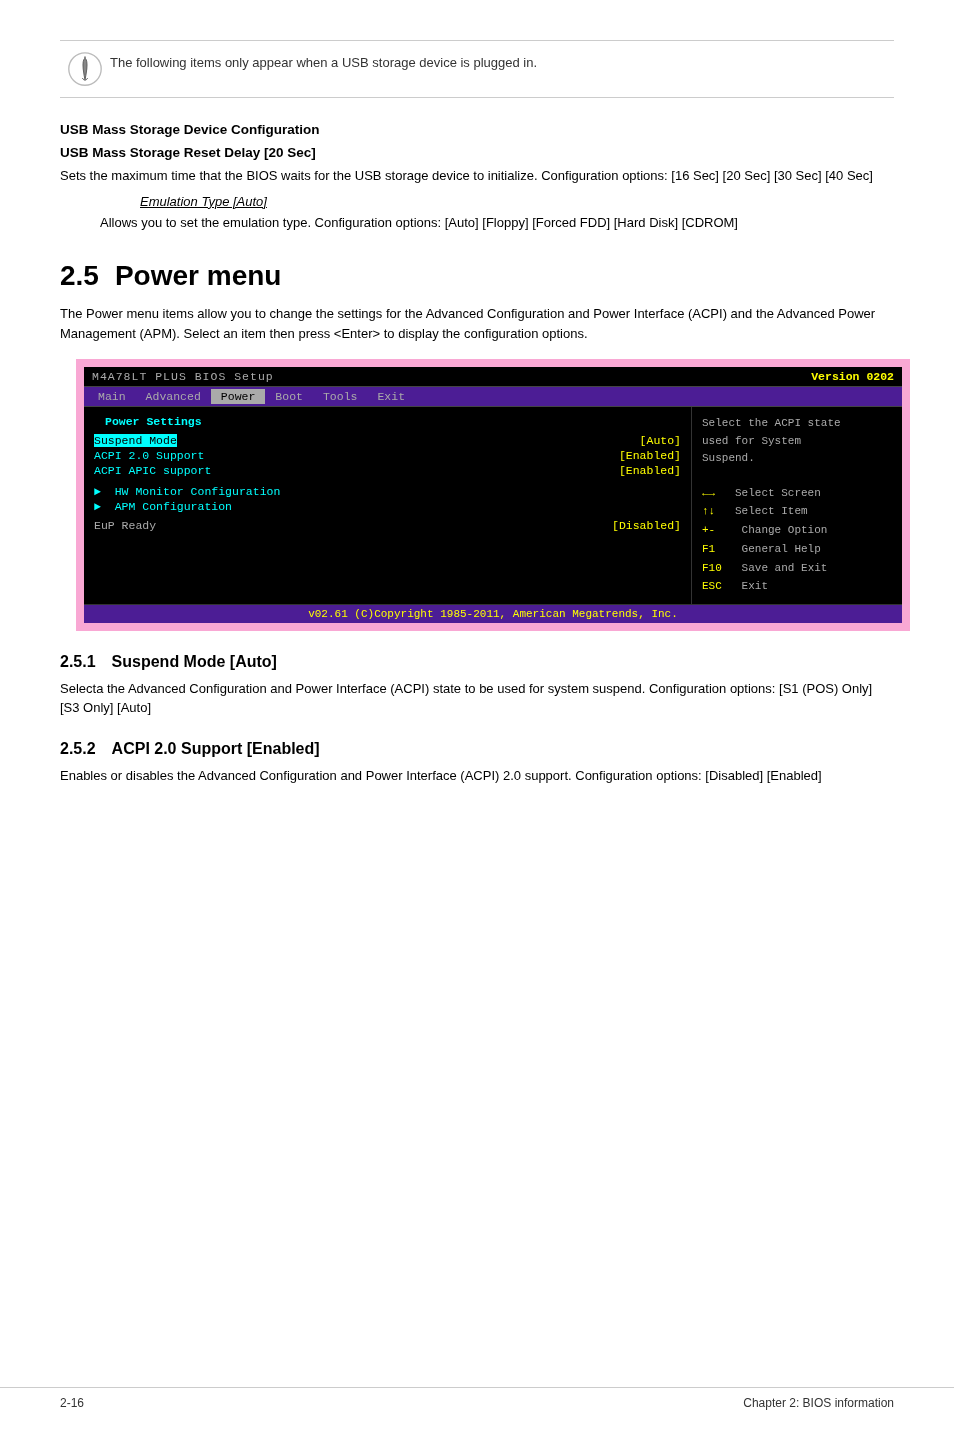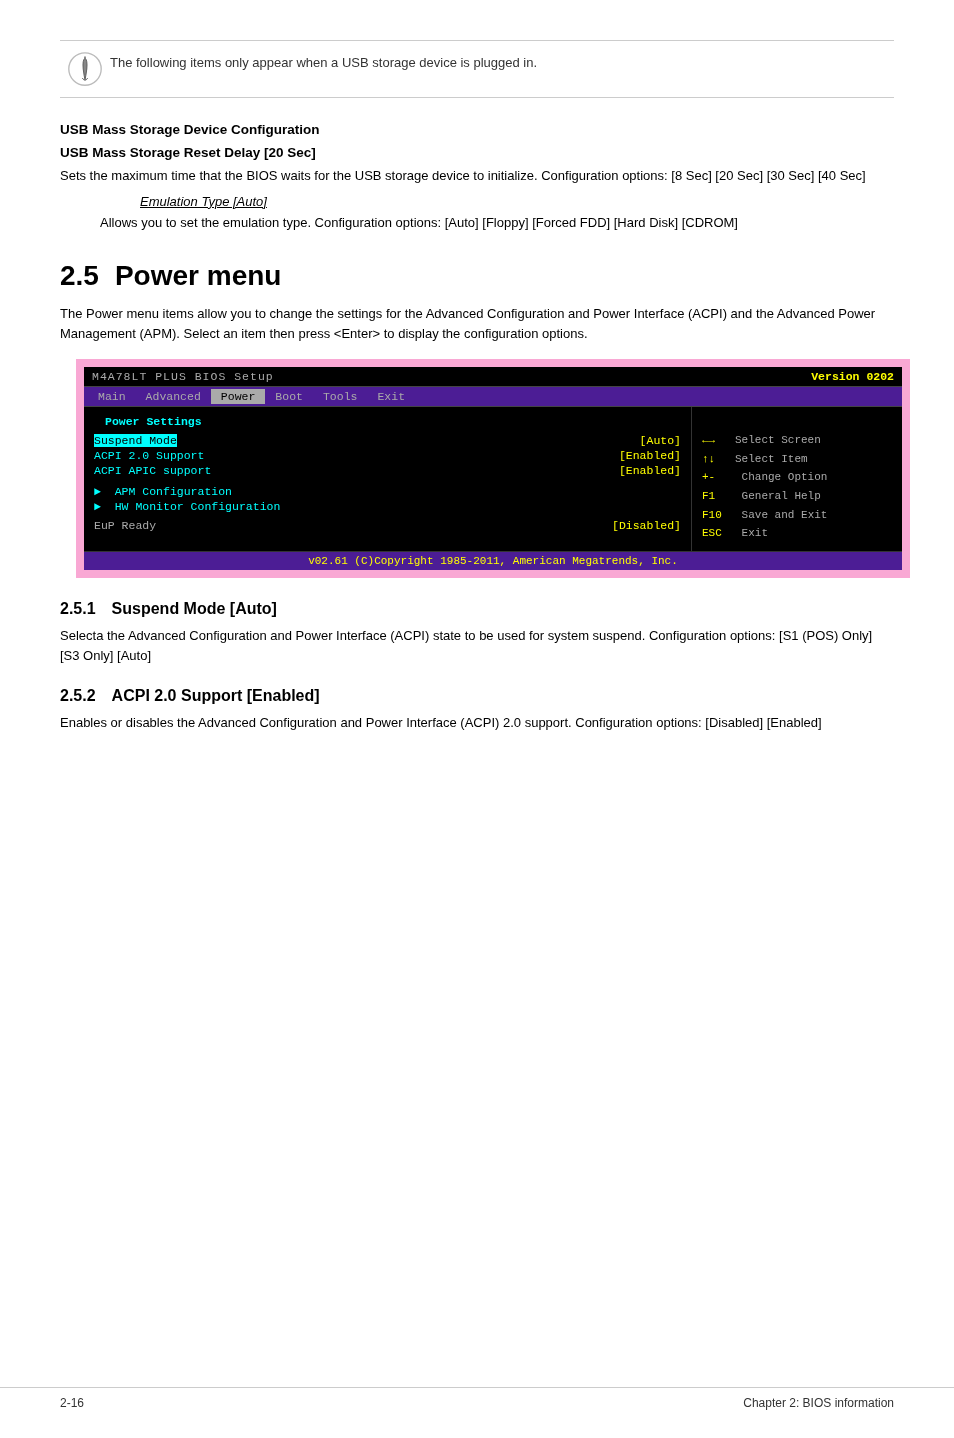--- a/index.html
+++ b/index.html
@@ -252,21 +252,21 @@
         <path d="M17 30 Q20 35 23 30" stroke="#555" stroke-width="1" fill="none"></path>
         <line x1="20" y1="8" x2="20" y2="6" stroke="#555" stroke-width="1.5"></line>
       </svg>
     </div>
     <div class="notice-text">The following items only appear when a USB storage device is plugged in.</div>
   </div>
 
   <div>
     <div class="section-heading">USB Mass Storage Device Configuration</div>
     <div class="subsection-heading">USB Mass Storage Reset Delay [20 Sec]</div>
-    <p class="body-text">Sets the maximum time that the BIOS waits for the USB storage device to initialize. Configuration options: [8 Sec] [20 Sec] [30 Sec] [40 Sec]</p>
+    <p class="body-text">Sets the maximum time that the BIOS waits for the USB storage device to initialize. Configuration options: [16 Sec] [20 Sec] [30 Sec] [40 Sec]</p>
     <div class="indented-block">
       <span class="italic-label">Emulation Type [Auto]</span>
       <p class="body-text">Allows you to set the emulation type. Configuration options: [Auto] [Floppy] [Forced FDD] [Hard Disk] [CDROM]</p>
     </div>
   </div>
 
   <div class="chapter-section">
     <div class="chapter-section-title">
       <span class="num">2.5</span>
       <span>Power menu</span>
@@ -301,29 +301,32 @@
           <div class="bios-row">
             <span class="bios-key">ACPI 2.0 Support</span>
             <span class="bios-val">[Enabled]</span>
           </div>
 
           <div class="bios-row">
             <span class="bios-key">ACPI APIC support</span>
             <span class="bios-val">[Enabled]</span>
           </div>
           <div style="margin-top:8px;">
+            <div class="bios-submenu">► &nbsp;HW Monitor Configuration</div>
             <div class="bios-submenu">► &nbsp;APM Configuration</div>
-            <div class="bios-submenu">► &nbsp;HW Monitor Configuration</div>
           </div>
           <div class="bios-eup">
             <span class="bios-key">EuP Ready</span>
             <span class="bios-val">[Disabled]</span>
           </div>
         </div>
         <div class="bios-right">
+          <div class="bios-right-help">
+            Select the ACPI state<br>used for System<br>Suspend.
+          </div>
           <div class="bios-right-keys">
             <div><span style="color:#ff0;">←→</span> &nbsp; Select Screen</div>
             <div><span style="color:#ff0;">↑↓</span> &nbsp; Select Item</div>
             <div><span style="color:#ff0;">+-</span> &nbsp;&nbsp; Change Option</div>
             <div><span style="color:#ff0;">F1</span> &nbsp;&nbsp; General Help</div>
             <div><span style="color:#ff0;">F10</span> &nbsp; Save and Exit</div>
             <div><span style="color:#ff0;">ESC</span> &nbsp; Exit</div>
           </div>
         </div>
       </div>

